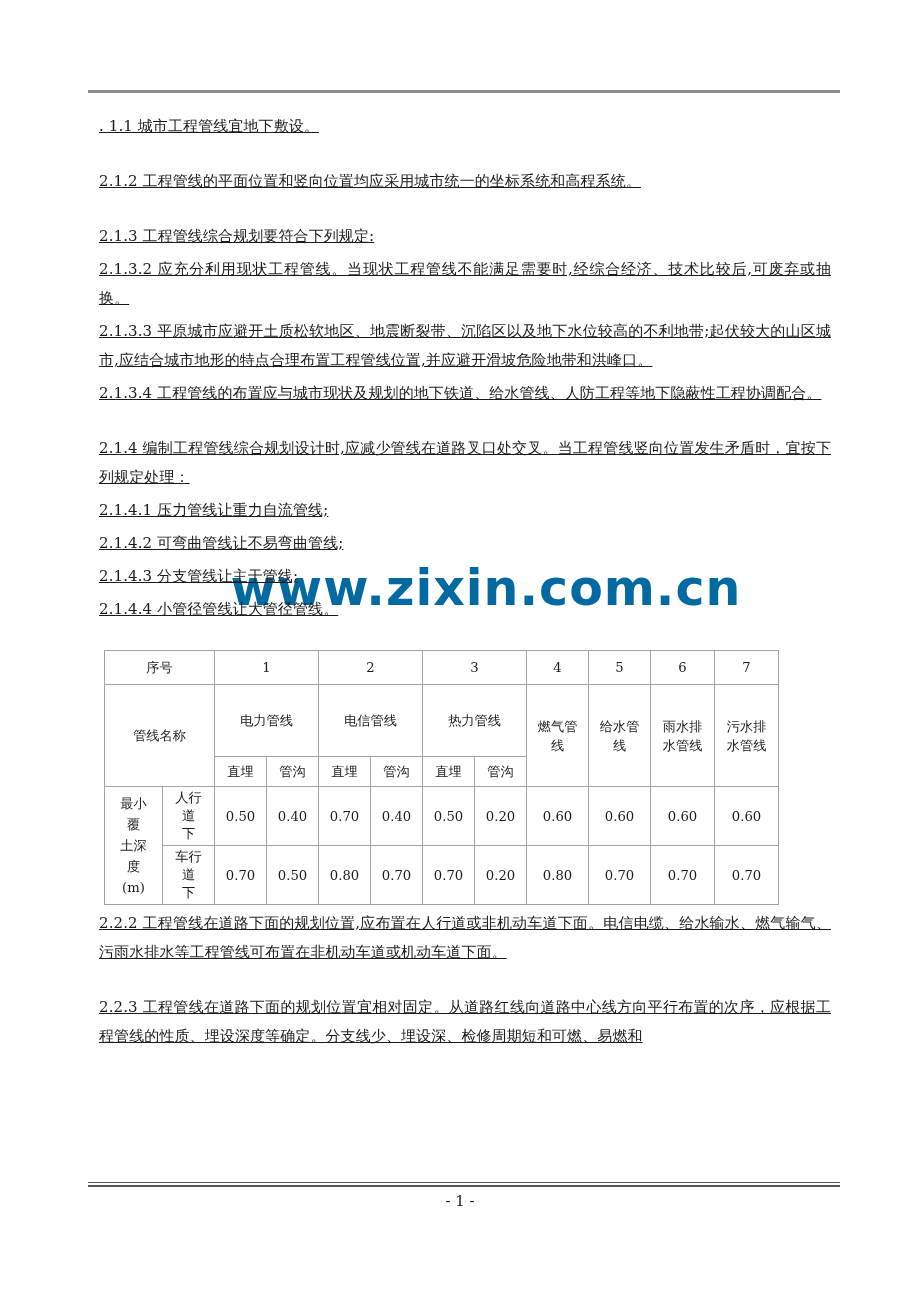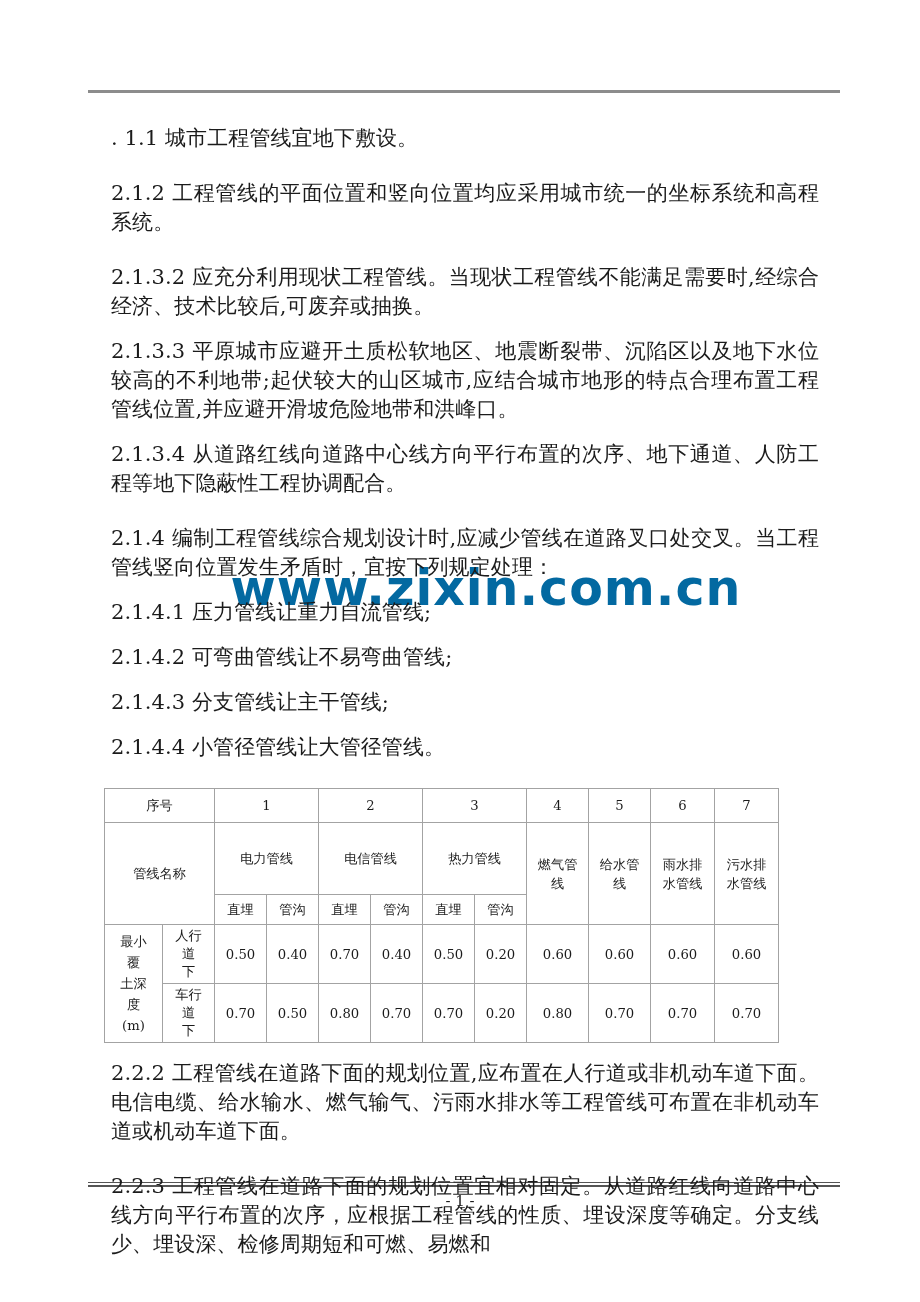--- a/index.html
+++ b/index.html
@@ -53,25 +53,26 @@
     left: 88px;
     top: 90px;
     width: 752px;
     height: 3px;
     background: #8c8c8c;
     z-index: 1;
   }
 
   
   .para {
-    font-size: 21px;
+    font-size: 15px;
     line-height: 29px;
     text-align: justify;
-    margin: 16px;
+    margin: 4px;
     letter-spacing: 0.1px;
+    text-decoration: underline;
   }
   .block {
     margin: 0 0 26px 0;
   }
   .block.tight {
     margin-bottom: 0;
   }
   .bold-caption {
     font-size: 15.5px;
     font-weight: bold;
@@ -137,23 +138,24 @@
 
     <div class="block">
       <p class="para">. 1.1  城市工程管线宜地下敷设。</p>
     </div>
 
     <div class="block">
       <p class="para">2.1.2  工程管线的平面位置和竖向位置均应采用城市统一的坐标系统和高程系统。</p>
     </div>
 
     <div class="block">
+      <p class="para">2.1.3  工程管线综合规划要符合下列规定:</p>
       <p class="para">2.1.3.2  应充分利用现状工程管线。当现状工程管线不能满足需要时,经综合经济、技术比较后,可废弃或抽换。</p>
       <p class="para">2.1.3.3  平原城市应避开土质松软地区、地震断裂带、沉陷区以及地下水位较高的不利地带;起伏较大的山区城市,应结合城市地形的特点合理布置工程管线位置,并应避开滑坡危险地带和洪峰口。</p>
-      <p class="para">2.1.3.4  从道路红线向道路中心线方向平行布置的次序、地下通道、人防工程等地下隐蔽性工程协调配合。</p>
+      <p class="para">2.1.3.4  工程管线的布置应与城市现状及规划的地下铁道、给水管线、人防工程等地下隐蔽性工程协调配合。</p>
     </div>
 
     <div class="block">
       <p class="para">2.1.4  编制工程管线综合规划设计时,应减少管线在道路叉口处交叉。当工程管线竖向位置发生矛盾时，宜按下列规定处理：</p>
       <p class="para">2.1.4.1  压力管线让重力自流管线;</p>
       <p class="para">2.1.4.2  可弯曲管线让不易弯曲管线;</p>
       <p class="para">2.1.4.3  分支管线让主干管线;</p>
       <p class="para">2.1.4.4  小管径管线让大管径管线。</p>
     </div>
 

